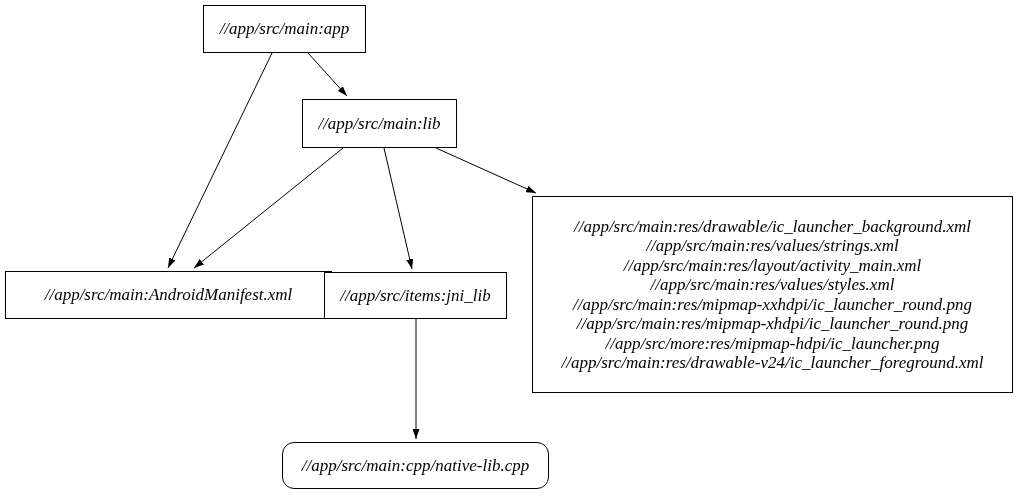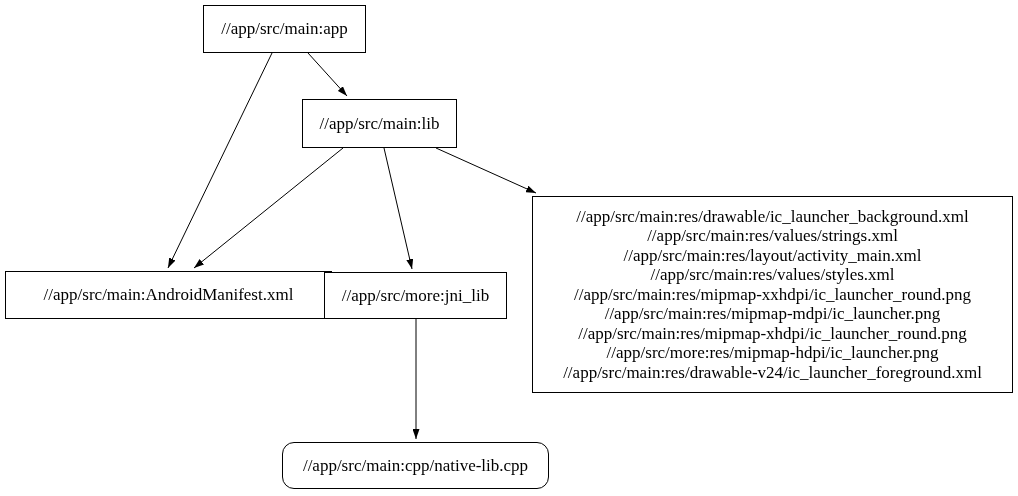--- a/index.html
+++ b/index.html
@@ -28,20 +28,21 @@
     box-sizing: border-box;
     border: 1px solid #000000;
     background: #ffffff;
     display: flex;
     align-items: center;
     justify-content: center;
     text-align: center;
     font-size: 17px;
     line-height: 1.15;
     white-space: nowrap;
+    font-style: italic;
   }
   .node.multi {
     flex-direction: column;
     line-height: 19.5px;
     padding: 18px 4px;
   }
   .node.multi .res-line {
     white-space: nowrap;
   }
   
@@ -77,30 +78,29 @@
 
   <div class="node" id="node-lib">
     <span>//app/src/main:lib</span>
   </div>
 
   <div class="node" id="node-manifest">
     <span>//app/src/main:AndroidManifest.xml</span>
   </div>
 
   <div class="node" id="node-jni-lib">
-    <span>//app/src/more:jni_lib</span>
+    <span>//app/src/items:jni_lib</span>
   </div>
 
   <div class="node multi" id="node-resources">
     <div class="res-line">//app/src/main:res/drawable/ic_launcher_background.xml</div>
     <div class="res-line">//app/src/main:res/values/strings.xml</div>
     <div class="res-line">//app/src/main:res/layout/activity_main.xml</div>
     <div class="res-line">//app/src/main:res/values/styles.xml</div>
     <div class="res-line">//app/src/main:res/mipmap-xxhdpi/ic_launcher_round.png</div>
-    <div class="res-line">//app/src/main:res/mipmap-mdpi/ic_launcher.png</div>
     <div class="res-line">//app/src/main:res/mipmap-xhdpi/ic_launcher_round.png</div>
     <div class="res-line">//app/src/more:res/mipmap-hdpi/ic_launcher.png</div>
     <div class="res-line">//app/src/main:res/drawable-v24/ic_launcher_foreground.xml</div>
   </div>
 
   <div class="node" id="node-native-cpp">
     <span>//app/src/main:cpp/native-lib.cpp</span>
   </div>
 
 </div>

